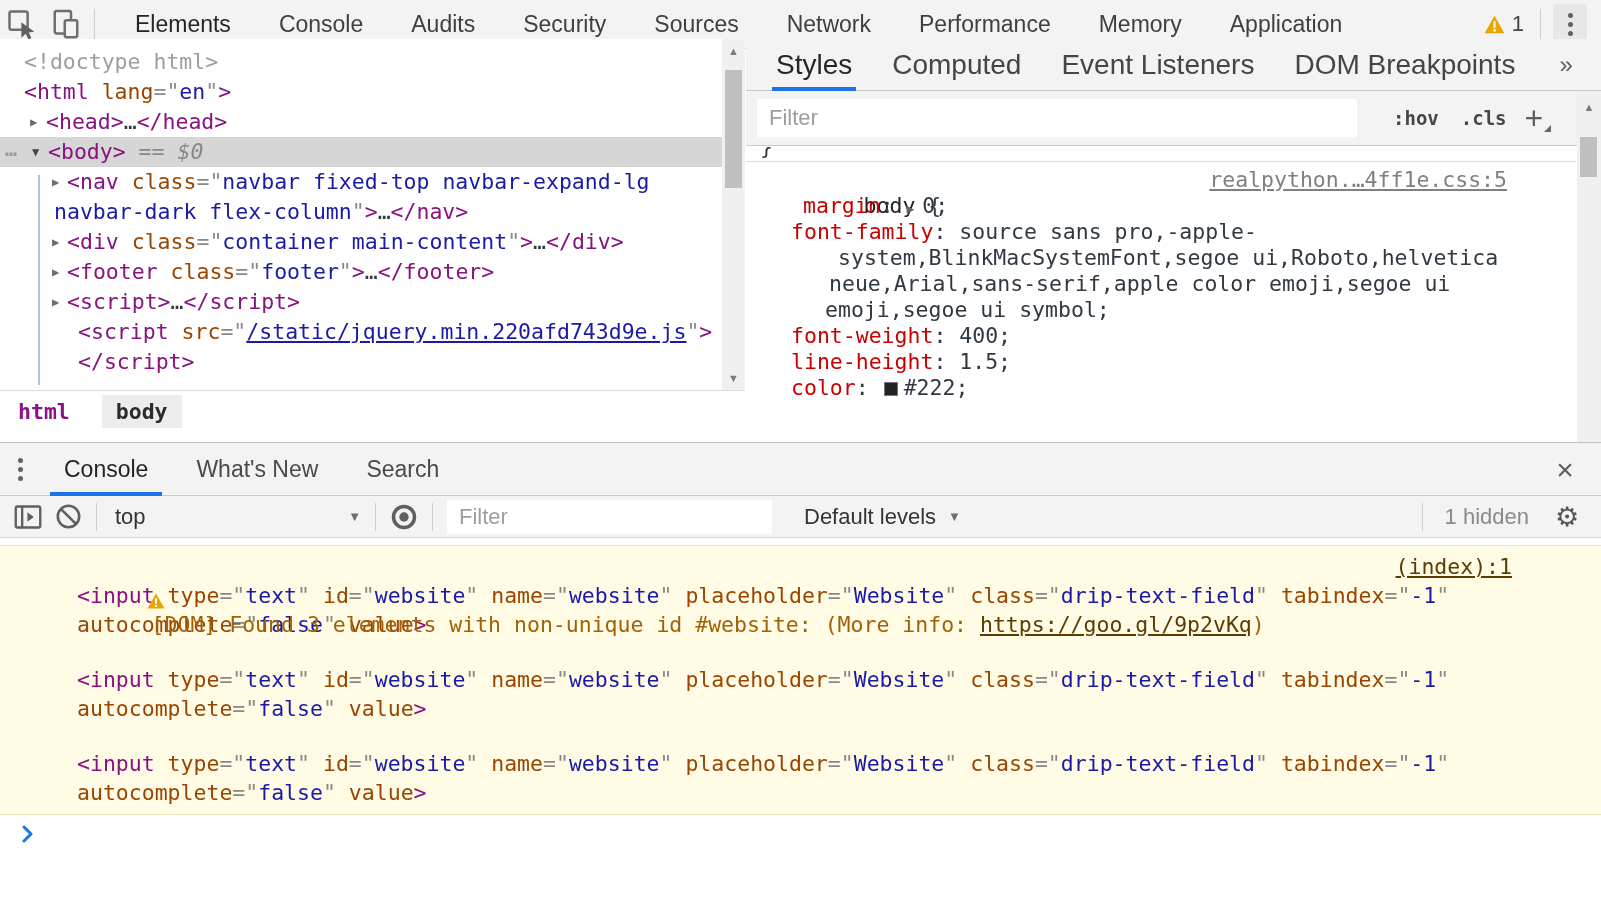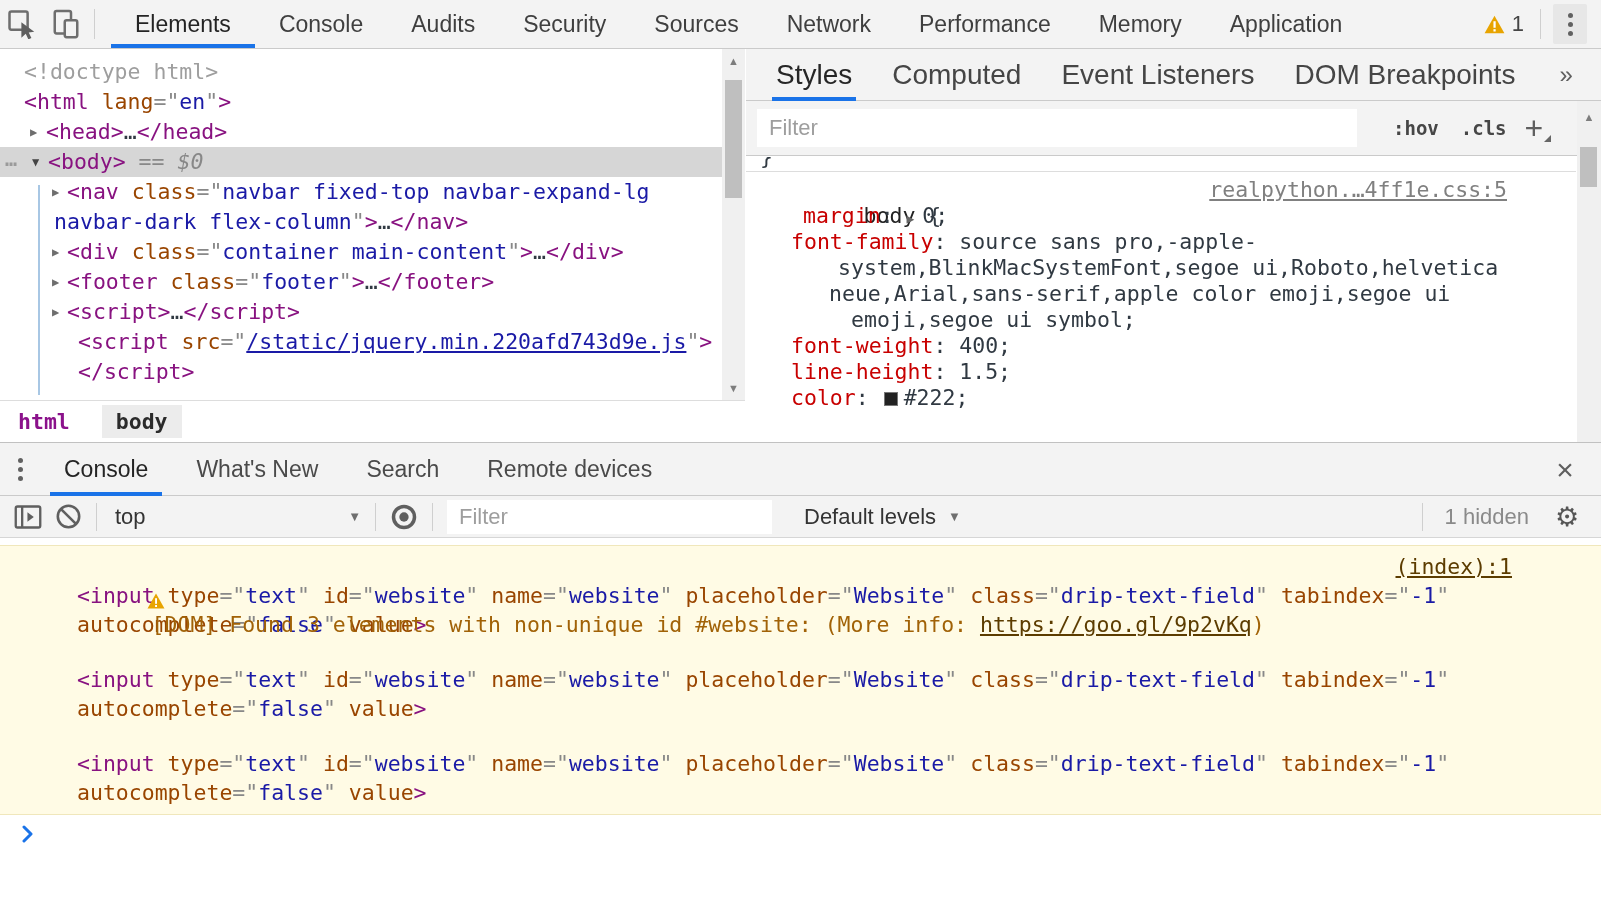--- a/index.html
+++ b/index.html
@@ -22,21 +22,21 @@
   .mtab{position:relative;display:flex;align-items:center;padding:0 24px;font-size:var(--ui);color:#3f3f3f;cursor:pointer;}
   .mtab.active{color:#242424;}
   .mtab.active::after{content:"";position:absolute;left:0;right:0;bottom:0;height:4px;background:var(--blue);}
   .spacer{flex:1;}
   .warn-badge{display:flex;align-items:center;gap:7px;font-size:22px;color:#454545;padding:0 10px;cursor:pointer;}
   .kebab-btn{width:34px;height:40px;background:#e7e7e7;border-radius:2px;display:flex;flex-direction:column;align-items:center;justify-content:center;gap:4px;cursor:pointer;margin:0 14px 0 6px;}
   .kdot{width:5px;height:5px;border-radius:50%;background:#616161;}
   .kebab-plain{display:flex;flex-direction:column;align-items:center;justify-content:center;gap:4px;width:40px;height:100%;cursor:pointer;}
 
   
-  #split{position:absolute;left:0;top:49px;width:1269px;height:393px;}
+  #split{position:absolute;left:0;top:39px;width:1269px;height:393px;}
   #elements-panel{position:absolute;left:0;top:0;width:745px;height:393px;border-right:1px solid var(--border);background:#fff;}
   #tree{position:absolute;left:0;top:0;width:722px;height:351px;overflow:hidden;padding-top:8px;}
   .tline{position:relative;height:30px;line-height:30px;font-size:21.5px;white-space:pre;}
   .tline.selected{background:#d6d6d6;}
   .twisty{position:absolute;top:0;font-size:12px;color:#6e6e6e;line-height:30px;}
   .twisty.open{color:#444;}
   .more-dots{position:absolute;left:5px;top:-3px;color:#9a9a9a;font-weight:bold;font-size:20px;letter-spacing:1px;}
   #guide-line{position:absolute;left:38px;top:136px;width:2px;height:210px;background:#a8c7e4;}
   
   .sbar{position:absolute;background:#f0f0f0;}
@@ -238,21 +238,21 @@
       </div>
       <hr class="sp-sep">
       <div class="sline rule-head" style="padding-left:14px">
         <span><span class="tk-sel">body </span><span class="tk-code">{</span></span>
         <span class="css-link">realpython.…4ff1e.css:5</span>
       </div>
       <div class="sline" style="padding-left:57px"><span><span class="tk-prop">margin</span><span class="tk-code">: </span><span class="tk-twisty">▶ </span><span class="tk-code">0;</span></span></div>
       <div class="sline" style="padding-left:45px"><span><span class="tk-prop">font-family</span><span class="tk-code">: </span><span class="tk-code">source sans pro,-apple-</span></span></div>
       <div class="sline" style="padding-left:92px"><span><span class="tk-code">system,BlinkMacSystemFont,segoe ui,Roboto,helvetica</span></span></div>
       <div class="sline" style="padding-left:83px"><span><span class="tk-code">neue,Arial,sans-serif,apple color emoji,segoe ui</span></span></div>
-      <div class="sline" style="padding-left:105px"><span><span class="tk-code">emoji,segoe ui symbol;</span></span></div>
+      <div class="sline" style="padding-left:79px"><span><span class="tk-code">emoji,segoe ui symbol;</span></span></div>
       <div class="sline" style="padding-left:45px"><span><span class="tk-prop">font-weight</span><span class="tk-code">: </span><span class="tk-code">400;</span></span></div>
       <div class="sline" style="padding-left:45px"><span><span class="tk-prop">line-height</span><span class="tk-code">: </span><span class="tk-code">1.5;</span></span></div>
       <div class="sline" style="padding-left:45px"><span><span class="tk-prop">color</span><span class="tk-code">: </span><span class="tk-swatch"></span><span class="tk-code">#222;</span></span></div>
     </div>
     <div id="sp-sbar" class="sbar">
       <span class="sb-arrow" style="top:8px">▲</span>
       <span class="sb-thumb" style="top:46px;height:40px"></span>
       <span class="sb-arrow" style="bottom:10px">▼</span>
     </div>
   </div>
@@ -266,23 +266,20 @@
         <span class="kdot"></span>
     </div>
     <div class="dtab active">
         <span>Console</span>
       </div>
     <div class="dtab">
         <span>What's New</span>
       </div>
     <div class="dtab">
         <span>Search</span>
-      </div>
-    <div class="dtab">
-        <span>Remote devices</span>
       </div>
     <span id="drawer-close">×</span>
   </div>
 
   <div id="console-toolbar">
     <span class="cbtn">
       <svg width="28" height="26" viewBox="0 0 24 22">
         <rect x="1.5" y="2" width="21" height="18" rx="1.5" fill="none" stroke="#5f5f5f" stroke-width="2"></rect>
         <line x1="7" y1="2" x2="7" y2="20" stroke="#5f5f5f" stroke-width="2"></line>
         <path d="M11.5 7 L17 11 L11.5 15 Z" fill="#5f5f5f"></path>

